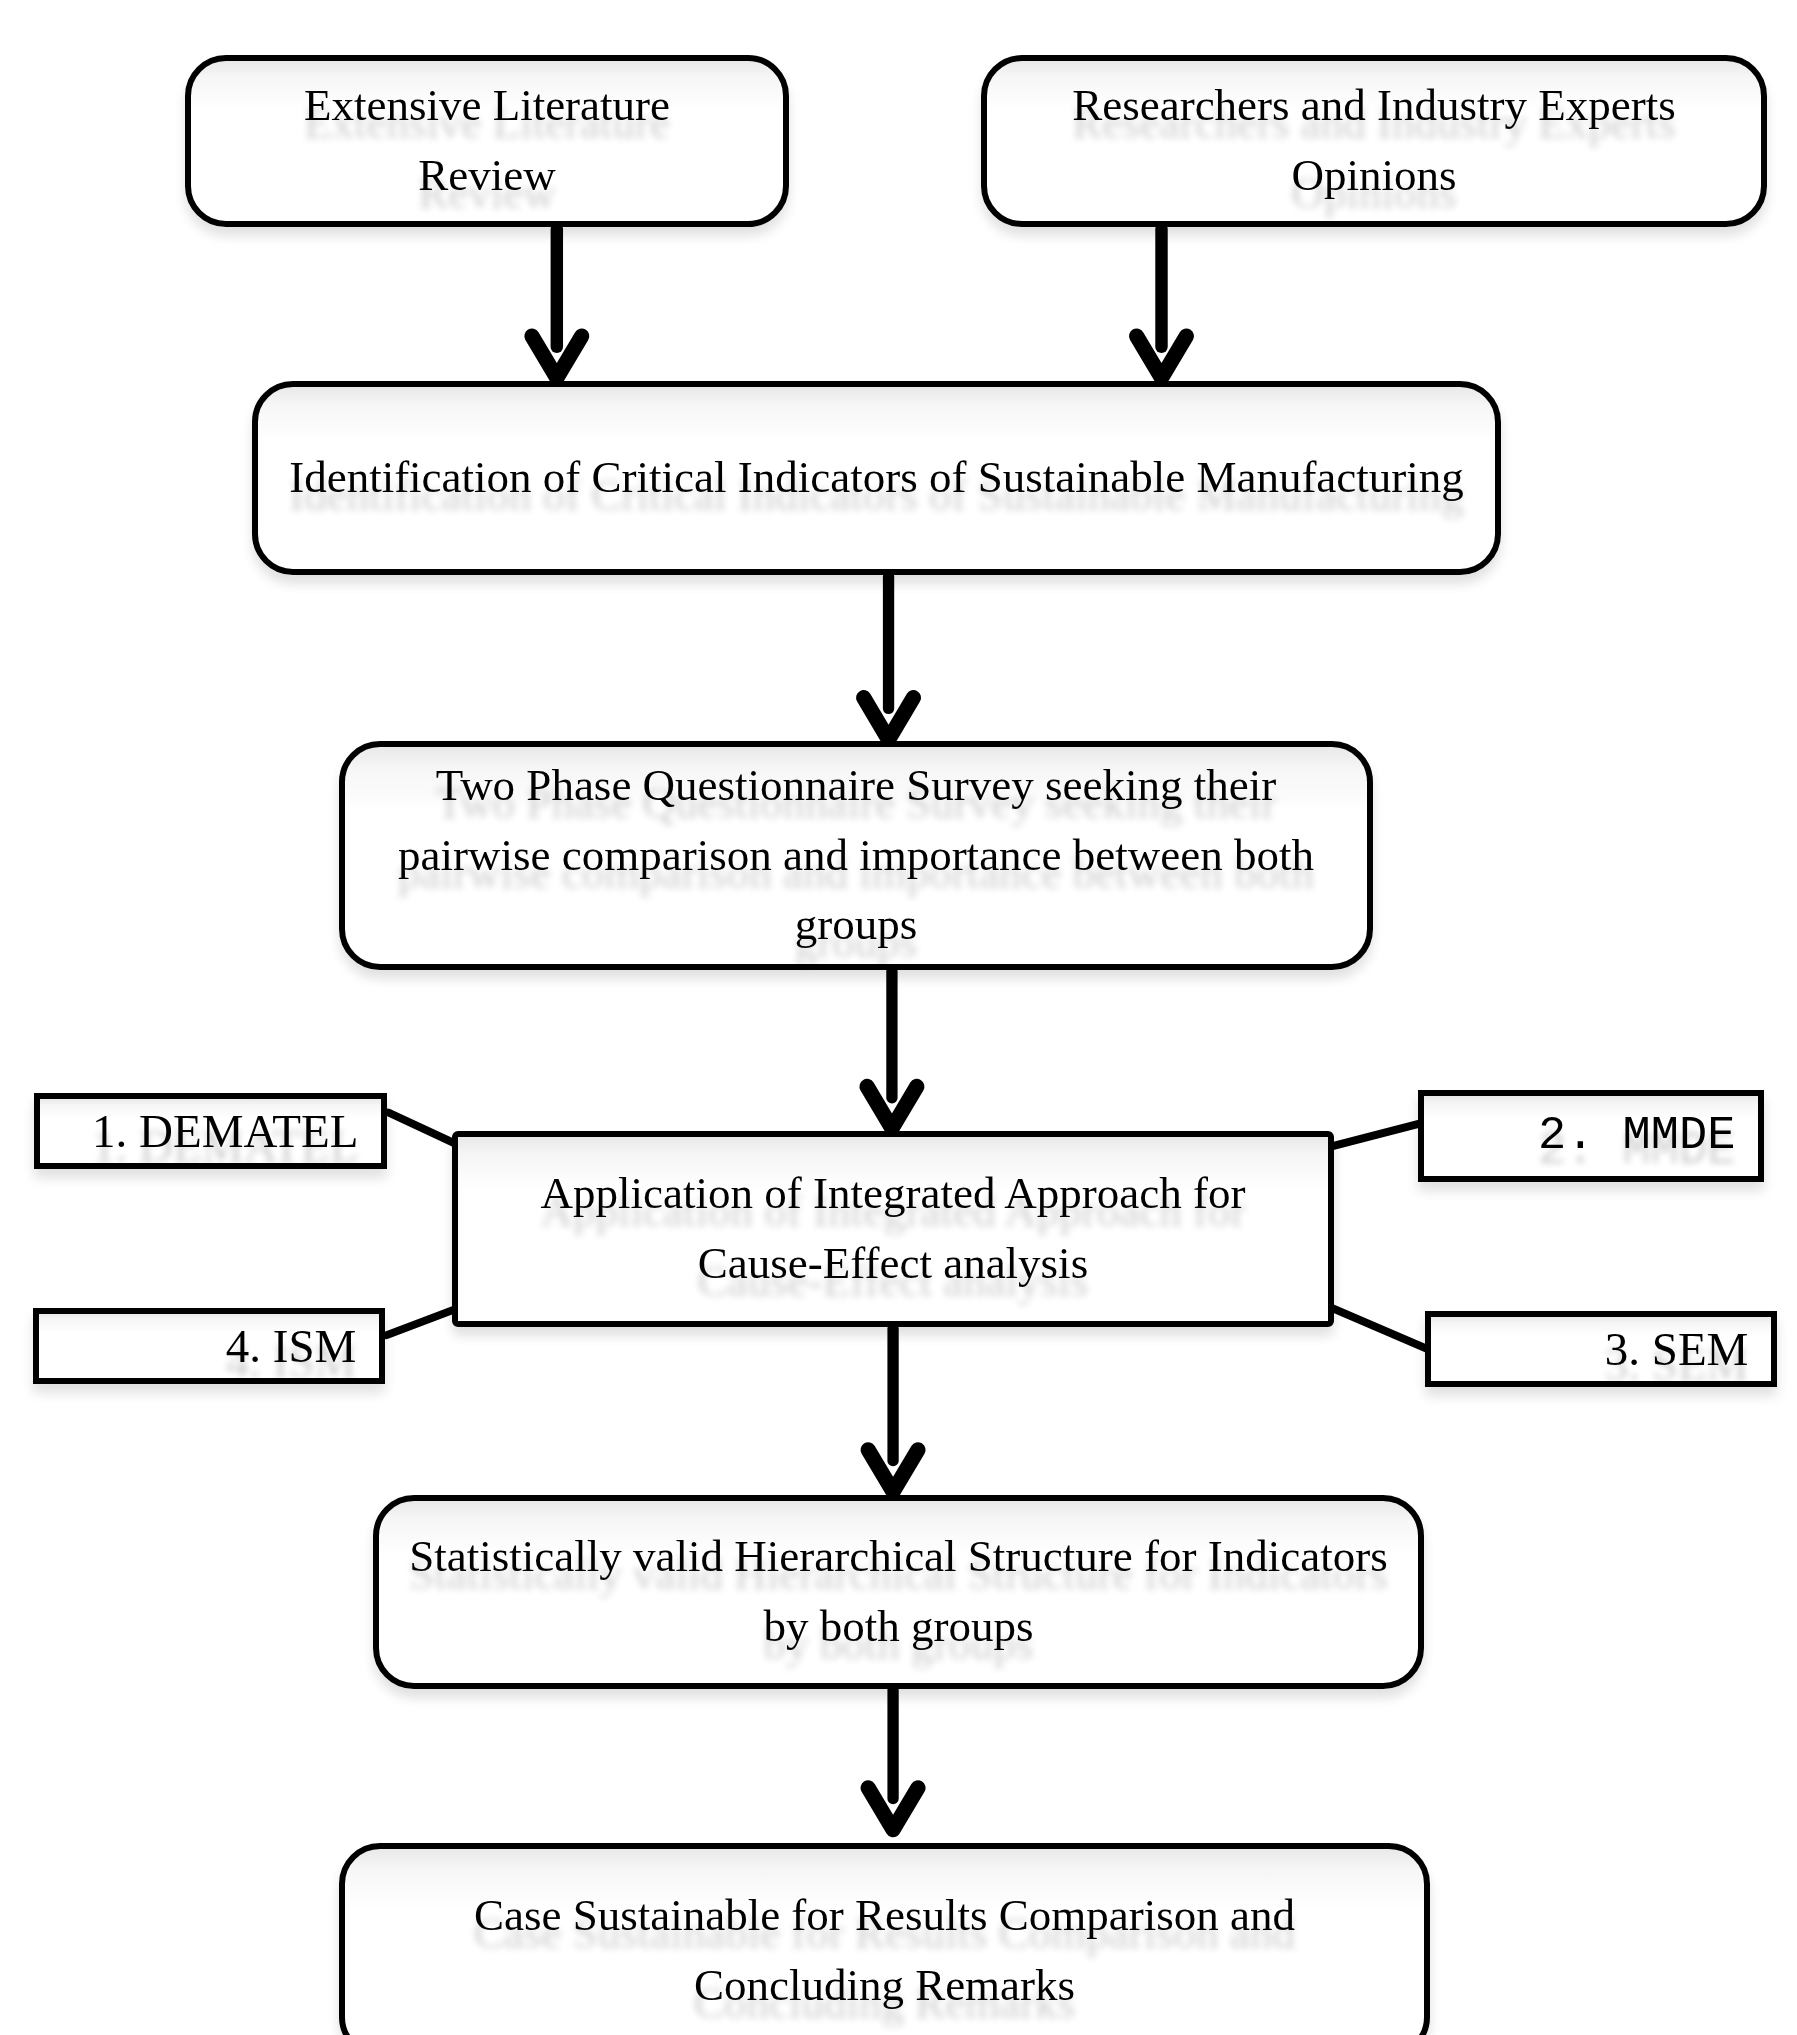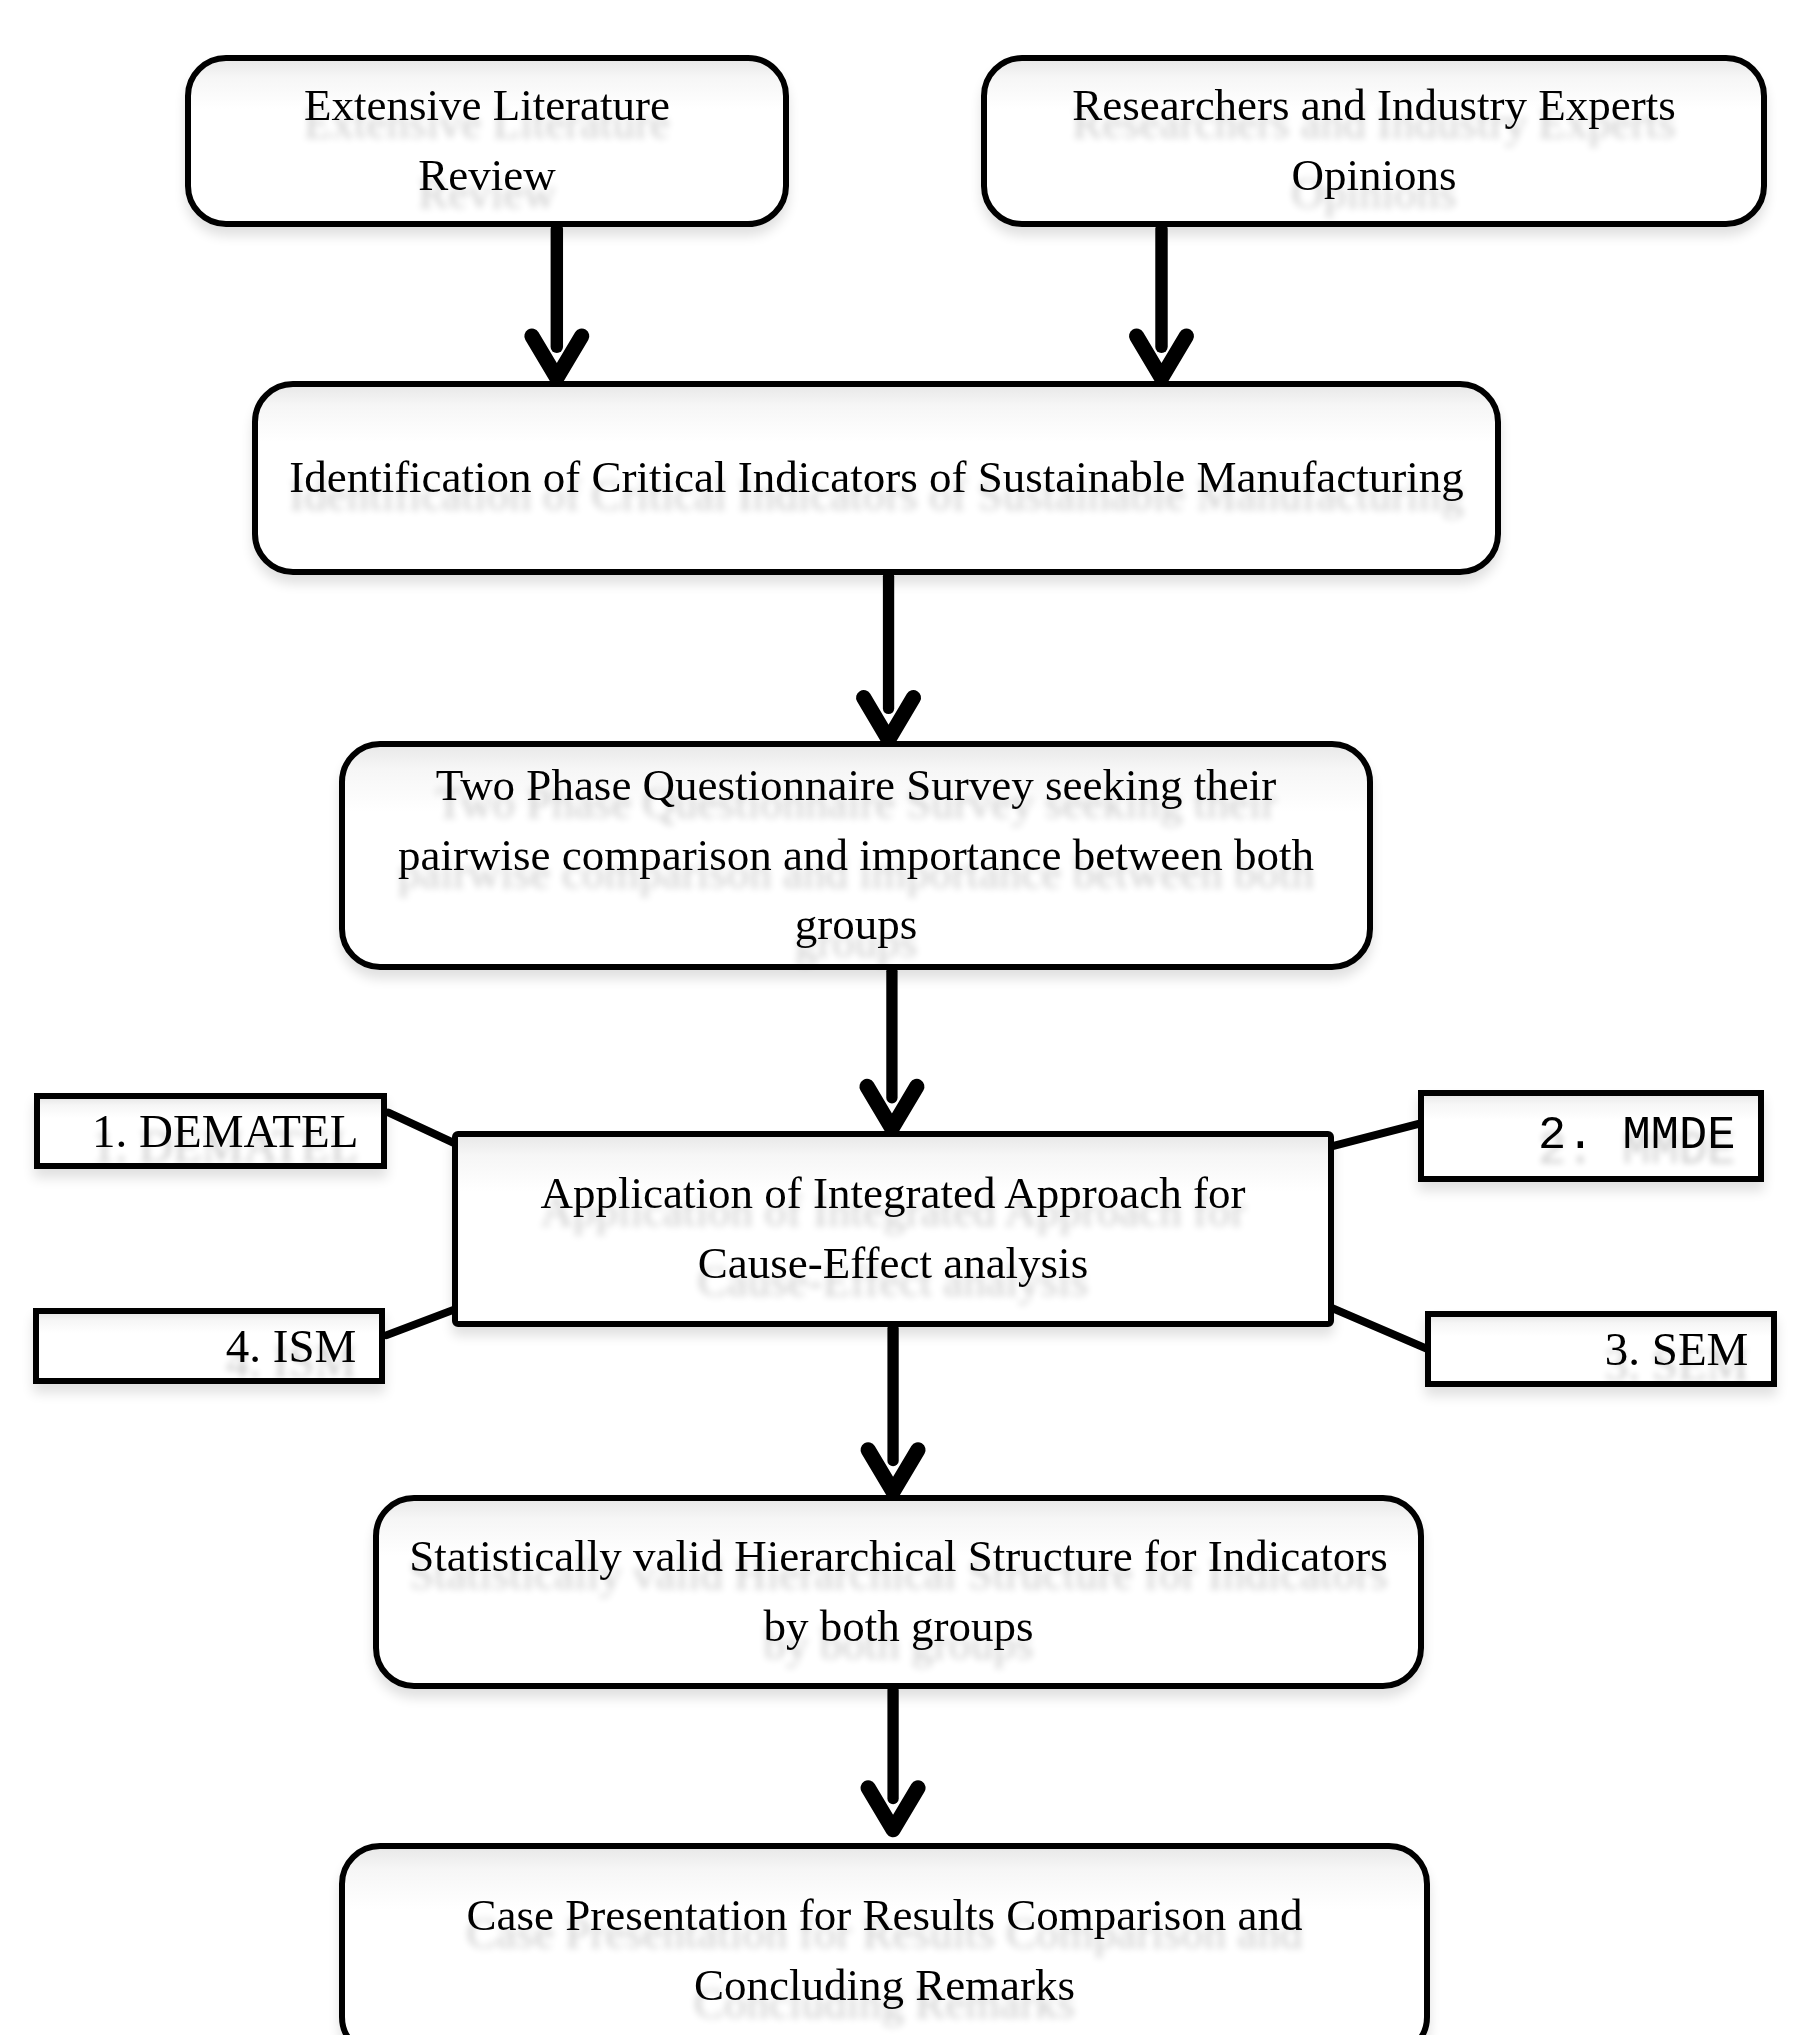--- a/index.html
+++ b/index.html
@@ -124,17 +124,17 @@
 
   <div class="node rect side" style="left:1425px;top:1279px;width:352px;height:76px;">
     <div class="txt">3. SEM</div>
   </div>
 
   <div class="node rounded" style="left:373px;top:1463px;width:1051px;height:194px;align-items:center;">
     <div class="txt">Statistically valid Hierarchical Structure for Indicators by both groups</div>
   </div>
 
   <div class="node rounded" style="left:339px;top:1811px;width:1091px;height:215px;">
-    <div class="txt">Case Presentation for Results Comparison and Concluding Remarks</div>
+    <div class="txt">Case Sustainable for Results Comparison and Concluding Remarks</div>
   </div>
 
 </div>
 
 
 </body></html>

